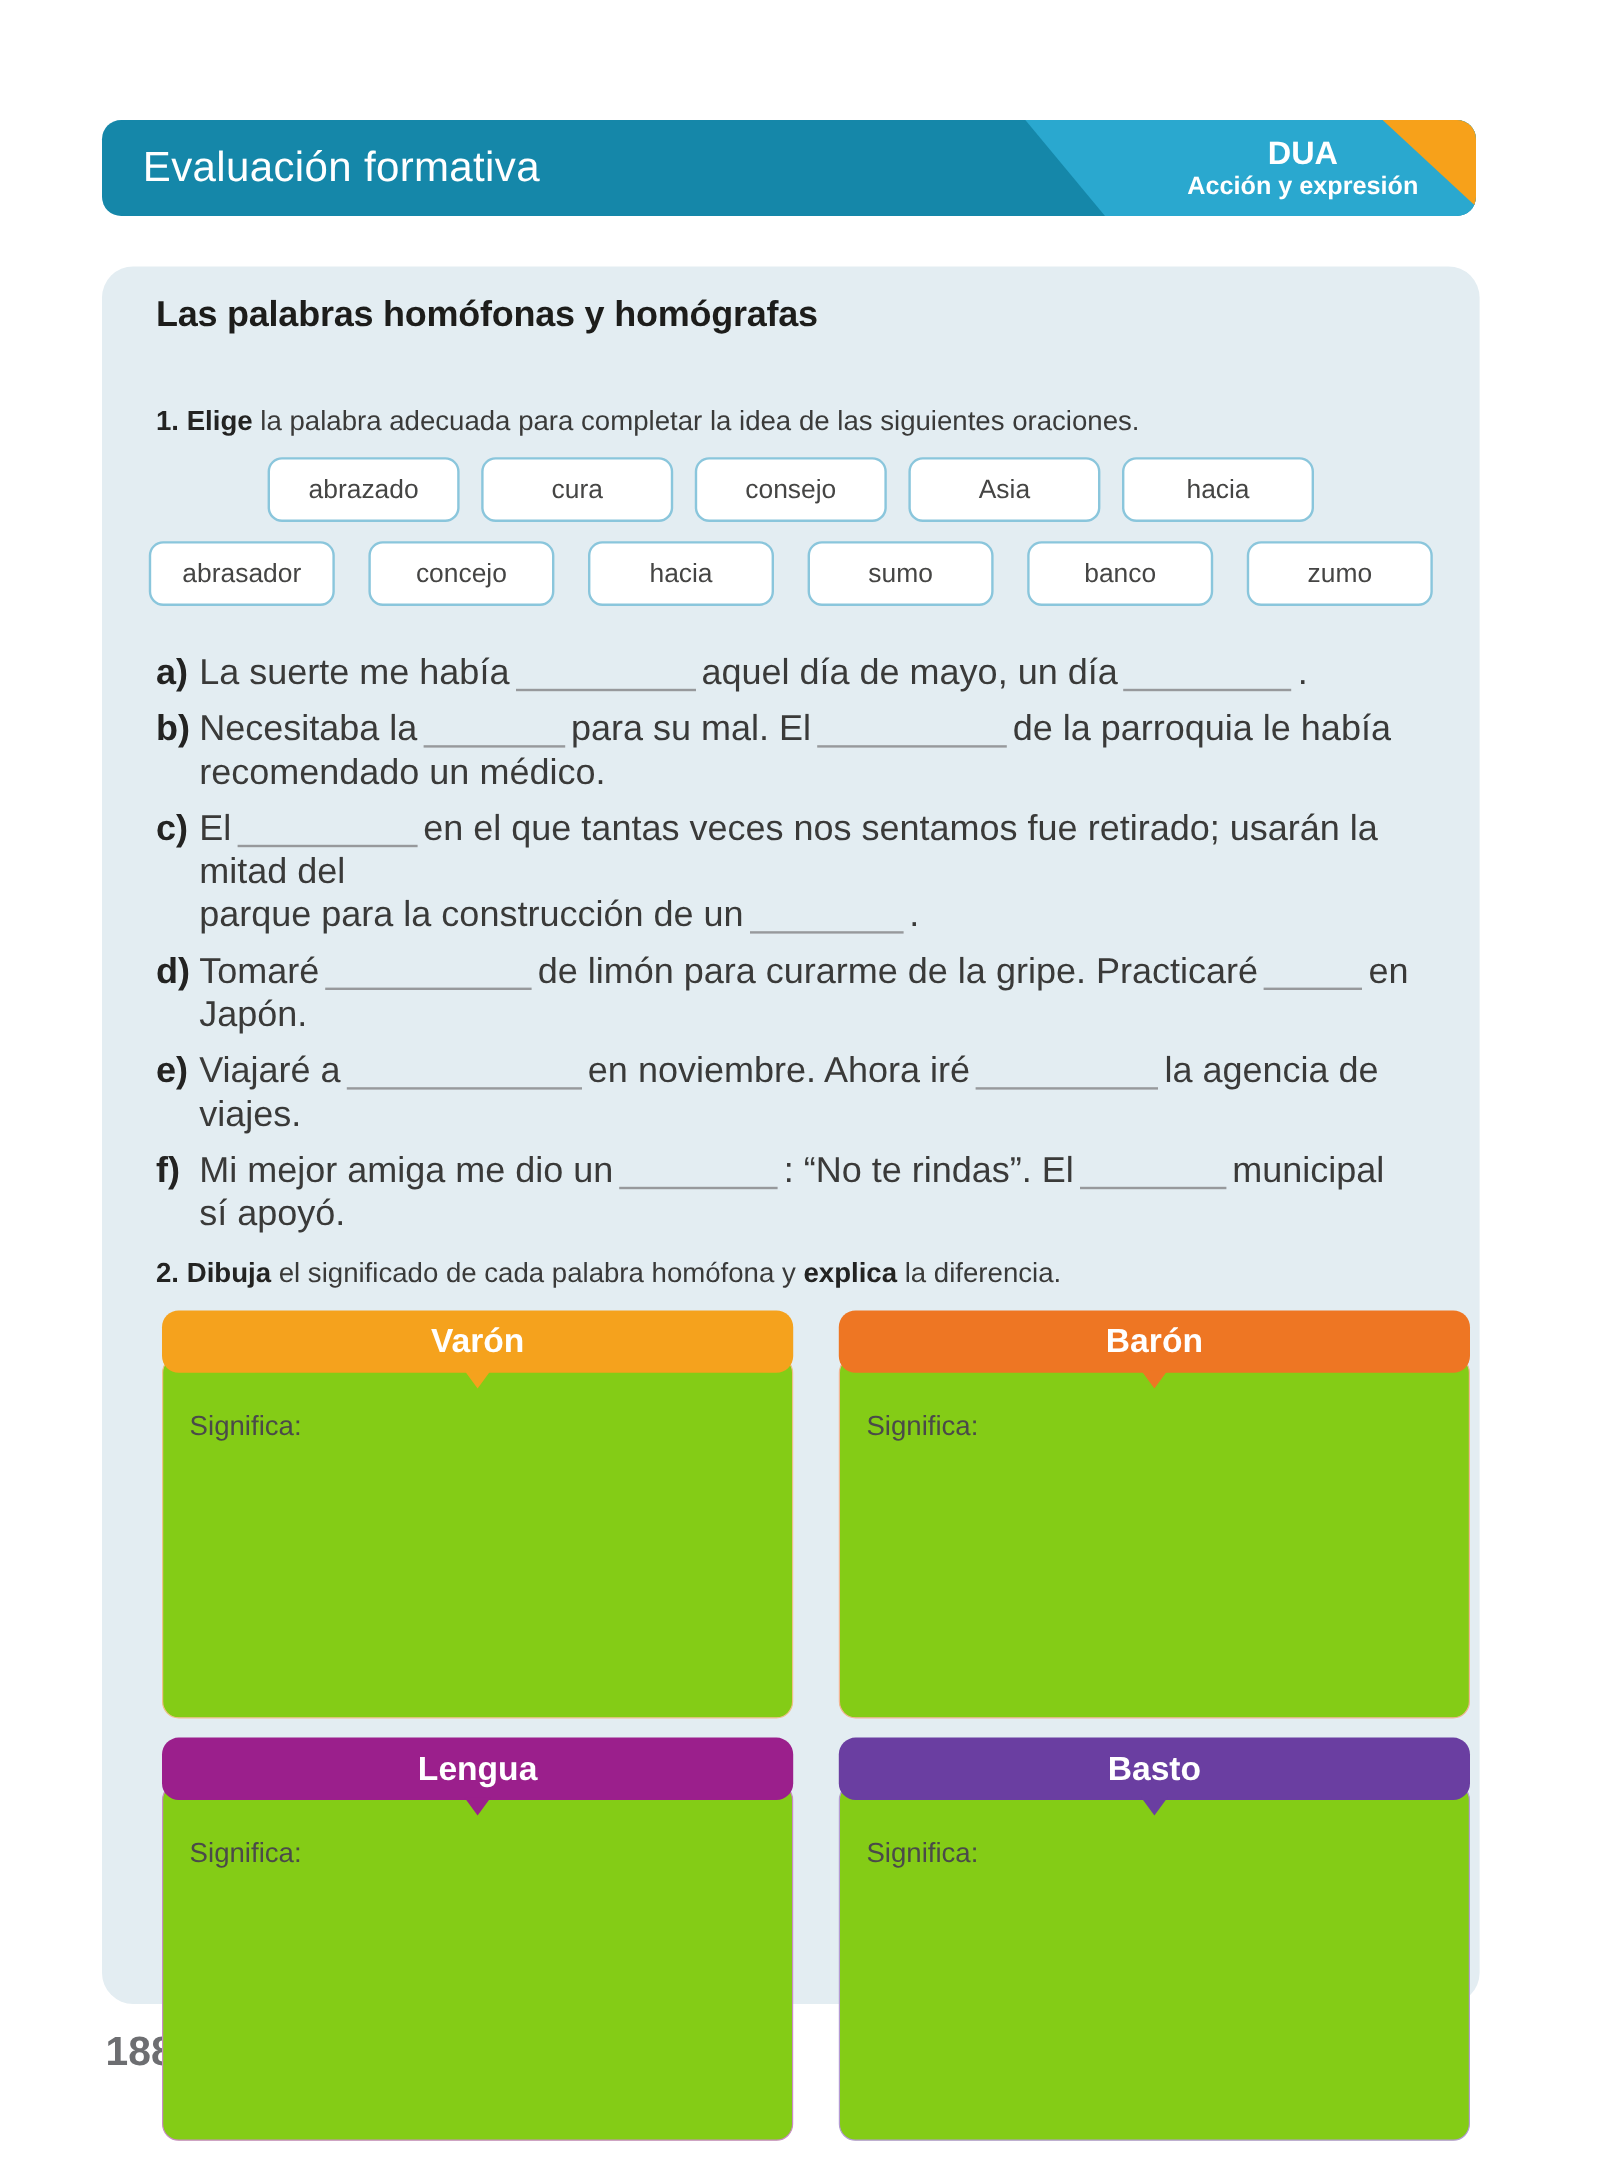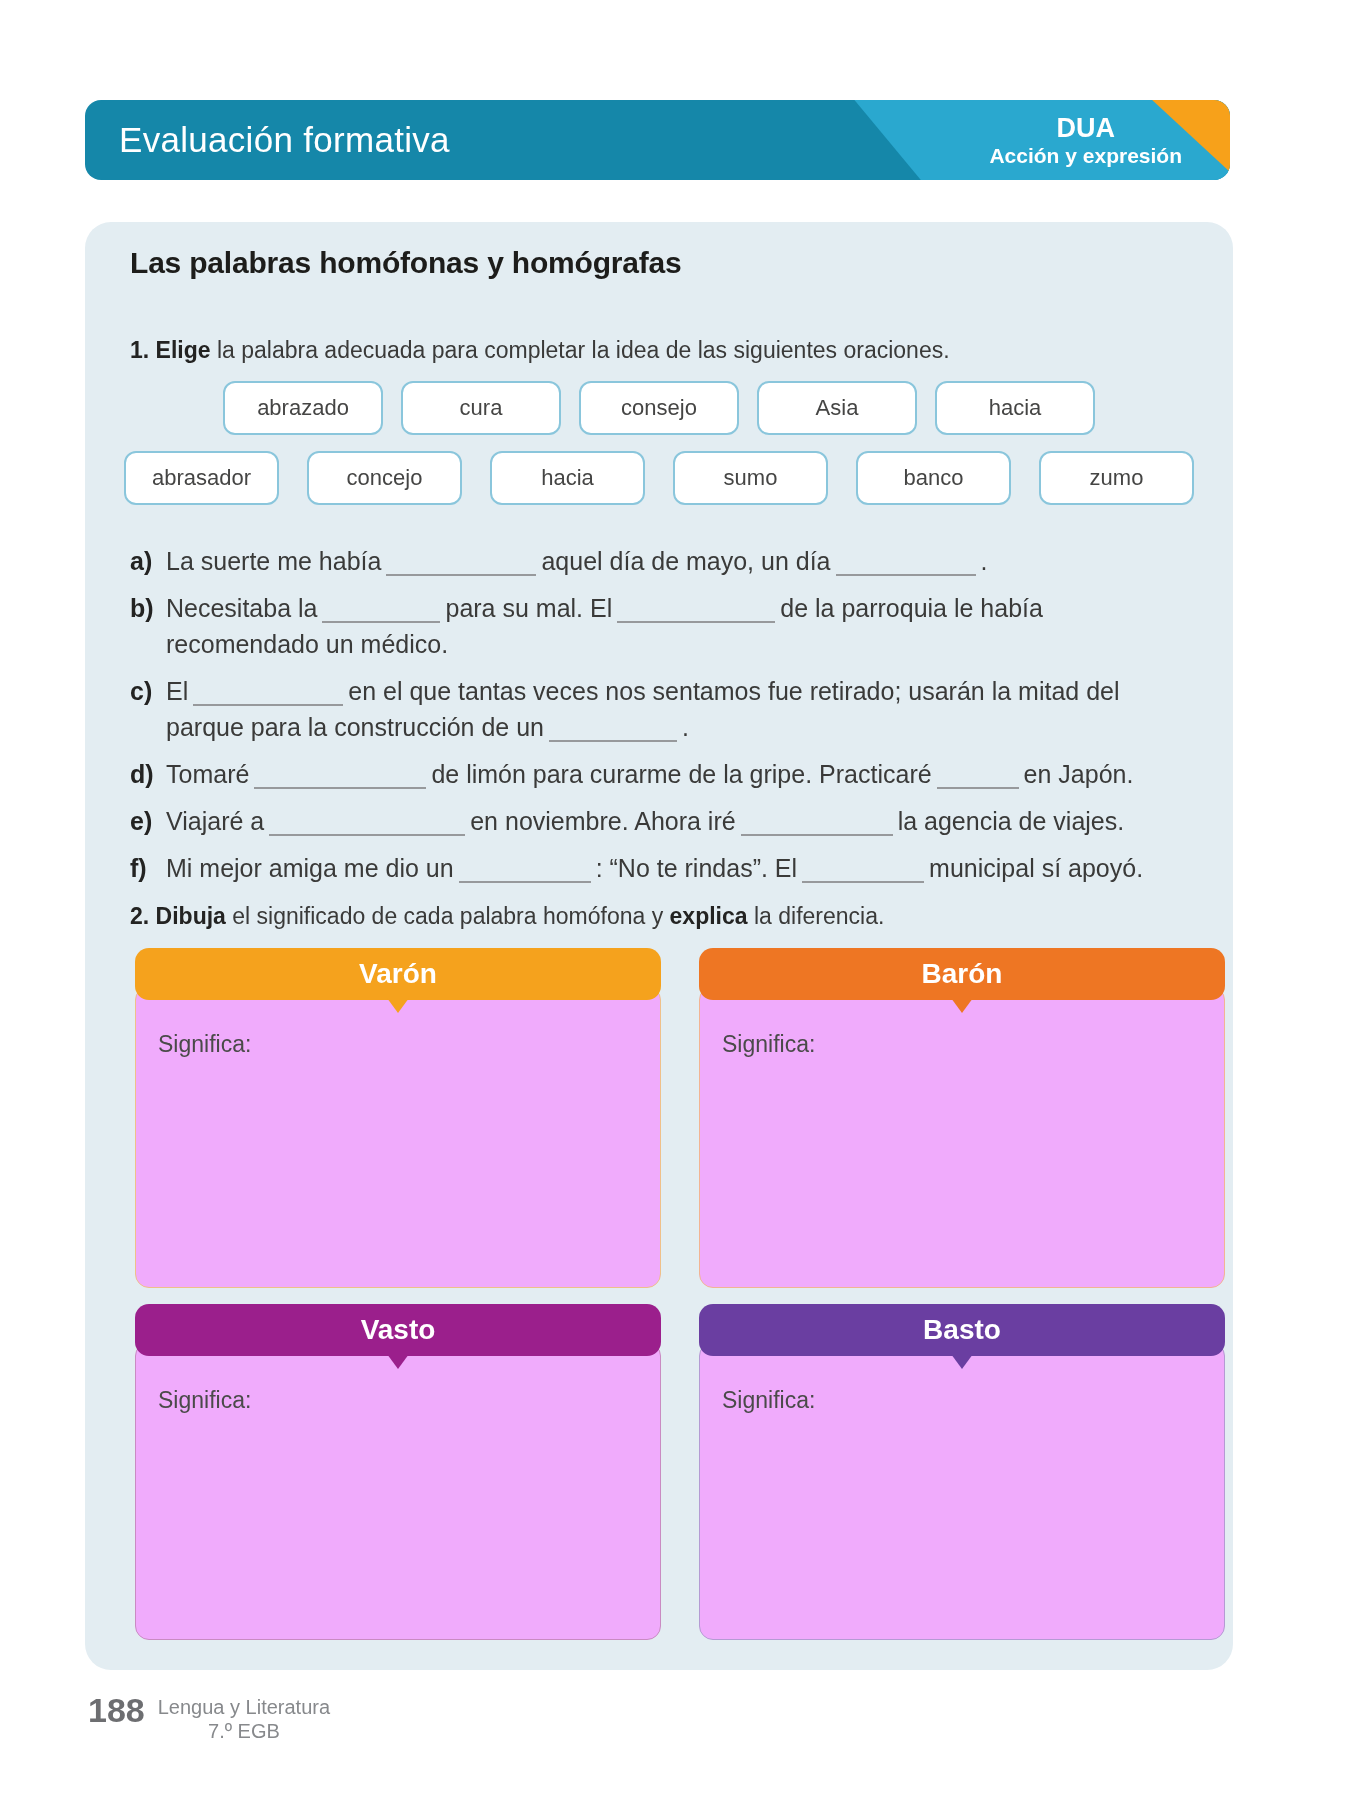--- a/index.html
+++ b/index.html
@@ -45,21 +45,21 @@
   .bank { display:flex; justify-content:center; gap:18px; margin-top:15px; }
   .bank2 { gap:28px; margin:16px -12px 0; }
   .chip {
     width:160px; height:54px; background:#fff; border:2px solid #8AC6DC; border-radius:12px;
     display:flex; align-items:center; justify-content:center;
     font-size:22px; color:#454544;
   }
   .bank2 .chip { width:155px; }
 
   .items { margin-top:38px; }
-  .item { margin-bottom:11px; font-size:25px; line-height:36px; }
+  .item { margin-bottom:11px; font-size:30px; line-height:36px; }
   .lbl { display:inline-block; width:36px; font-weight:bold; color:#232322; vertical-align:top; }
   .txt { display:inline-block; width:calc(100% - 42px); vertical-align:top; }
   .blank {
     display:inline-block; height:20px; border-bottom:2px solid #97999C;
     vertical-align:-6px; margin:0 5px;
   }
 
   
   .boxes {
     display:grid; grid-template-columns:1fr 1fr; gap:16px 38px;
@@ -72,21 +72,21 @@
     background:var(--hdr,#999);
     display:flex; align-items:center; justify-content:center;
     color:#fff; font-size:28px; font-weight:bold;
   }
   .wbox-header::after {
     content:""; position:absolute; left:50%; top:100%; margin-left:-11px; margin-top:-2px;
     border-left:11px solid transparent; border-right:11px solid transparent;
     border-top:15px solid var(--hdr,#999);
   }
   .wbox-body {
-    flex:1; margin-top:-14px; z-index:1; background:#f0abfc;
+    flex:1; margin-top:-14px; z-index:1; background:#84cc16;
     border:1.5px solid var(--bd,#ccc); border-radius:14px;
     padding:44px 22px 0; font-size:23px; color:#4a4a49;
   }
 
   
   .pagefoot { position:absolute; left:88px; top:1692px; display:flex; gap:13px; align-items:flex-start; }
   .pagenum { font-size:34px; font-weight:bold; color:#6d6e71; line-height:36px; }
   .imprint { font-size:20px; color:#87898c; line-height:24px; padding-top:3px;text-align:center; }
 </style>
 </head>
@@ -191,21 +191,21 @@
       </section>
 
       <section class="wbox" style="--hdr: #EE7623; --bd: #F2B493;">
         <div class="wbox-header">Barón</div>
         <div class="wbox-body">
           <span>Significa:</span>
         </div>
       </section>
 
       <section class="wbox r2" style="--hdr: #9B1F8C; --bd: #C98BC2;">
-        <div class="wbox-header">Vasto</div>
+        <div class="wbox-header">Lengua</div>
         <div class="wbox-body">
           <span>Significa:</span>
         </div>
       </section>
 
       <section class="wbox r2" style="--hdr: #6A3EA1; --bd: #B49BD3;">
         <div class="wbox-header">Basto</div>
         <div class="wbox-body">
           <span>Significa:</span>
         </div>

